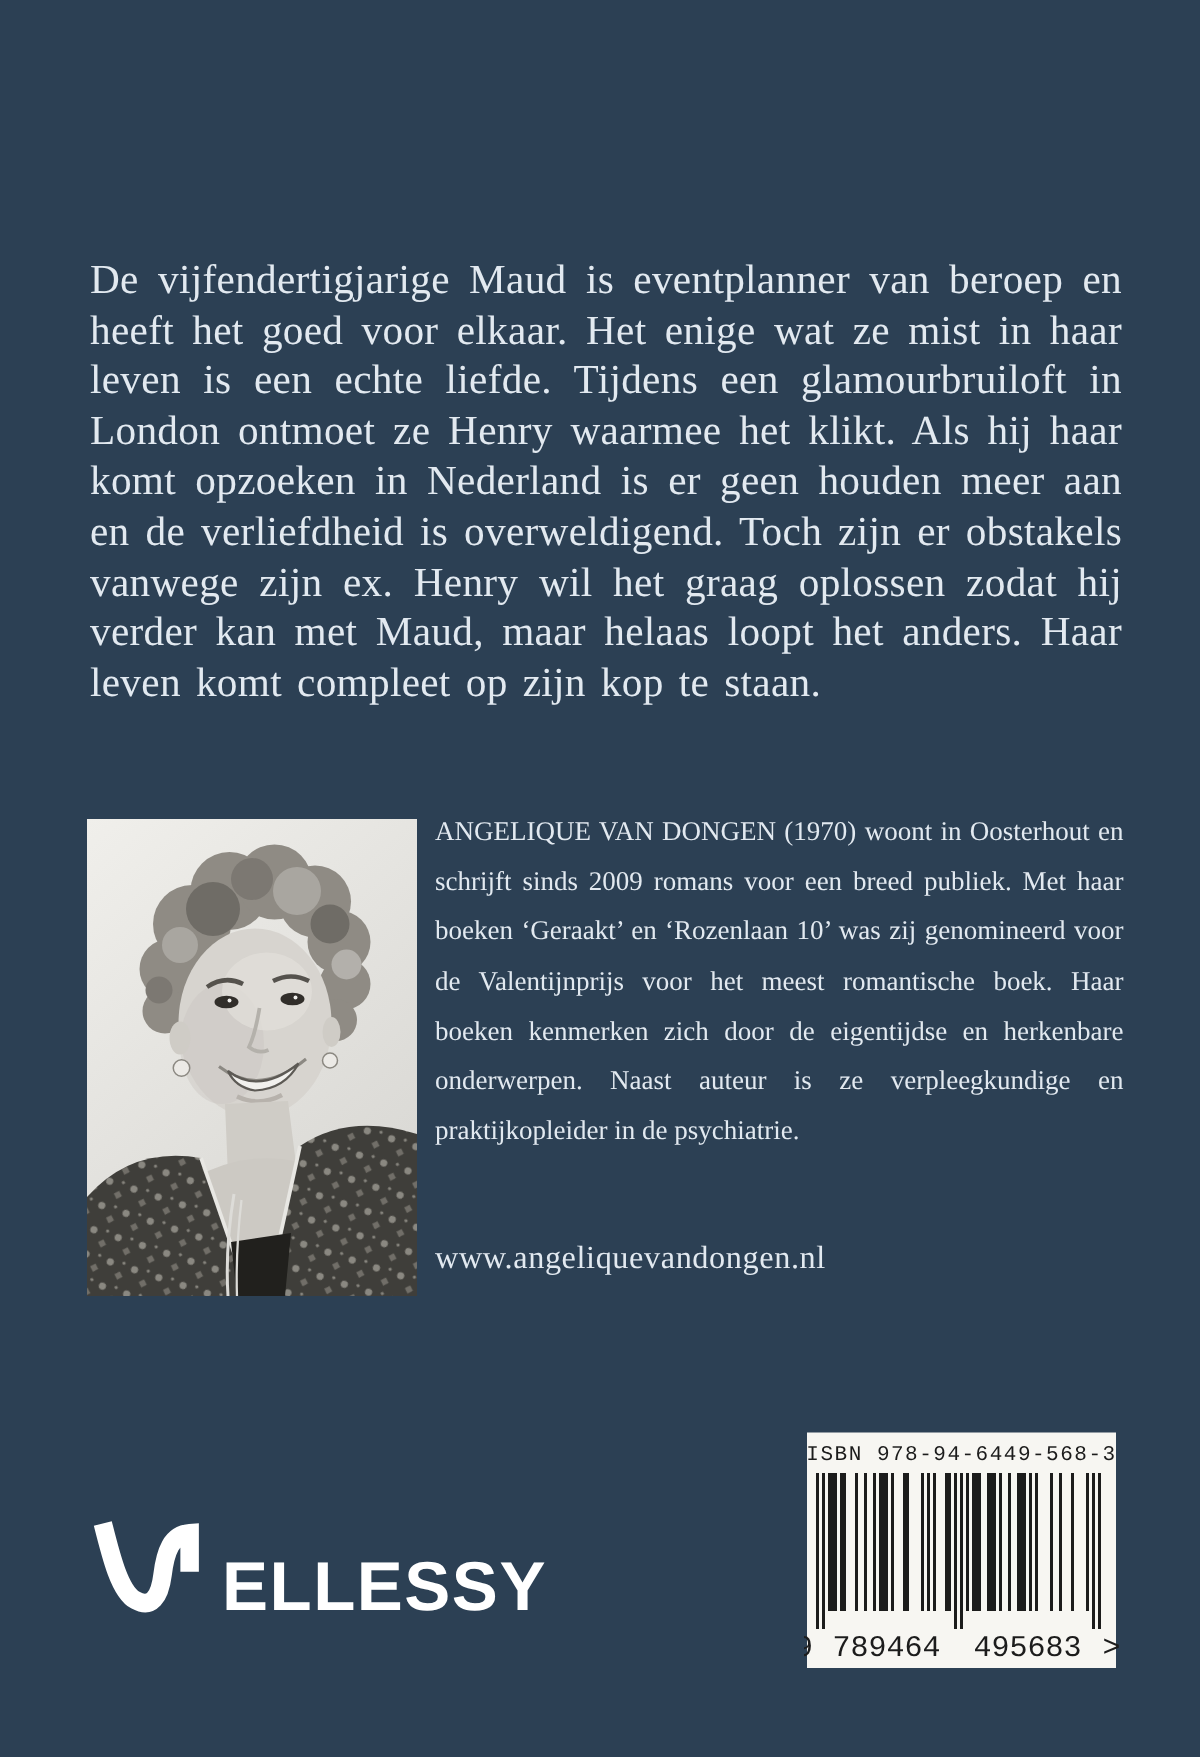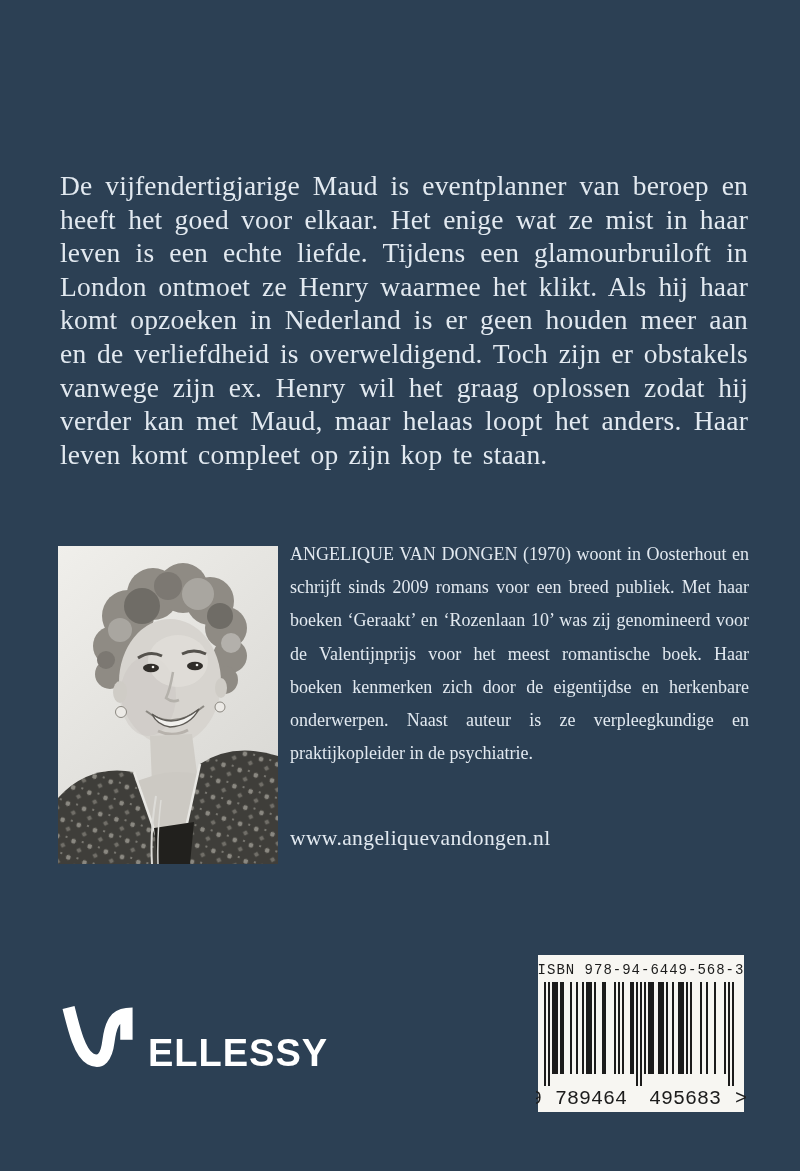--- a/index.html
+++ b/index.html
@@ -48,21 +48,21 @@
   }
 
   .publisher-logo{
     position:absolute;left:58px;top:998px;
     display:flex;align-items:flex-end;gap:12px;
     color:var(--logo);
   }
   .logo-mark{display:block;}
   .logo-text{
     font-family:"Liberation Sans", sans-serif;
-    font-weight:bold;font-size:38px;line-height:1;
+    font-weight:bold;font-size:46px;line-height:1;
     letter-spacing:1px;
     margin-bottom:2px;
     margin-top:36px;
   }
 
   .barcode-box{
     position:absolute;left:538px;top:955px;width:206px;height:157px;
     background:var(--barcode-bg);
     box-sizing:border-box;
     display:flex;flex-direction:column;align-items:center;

